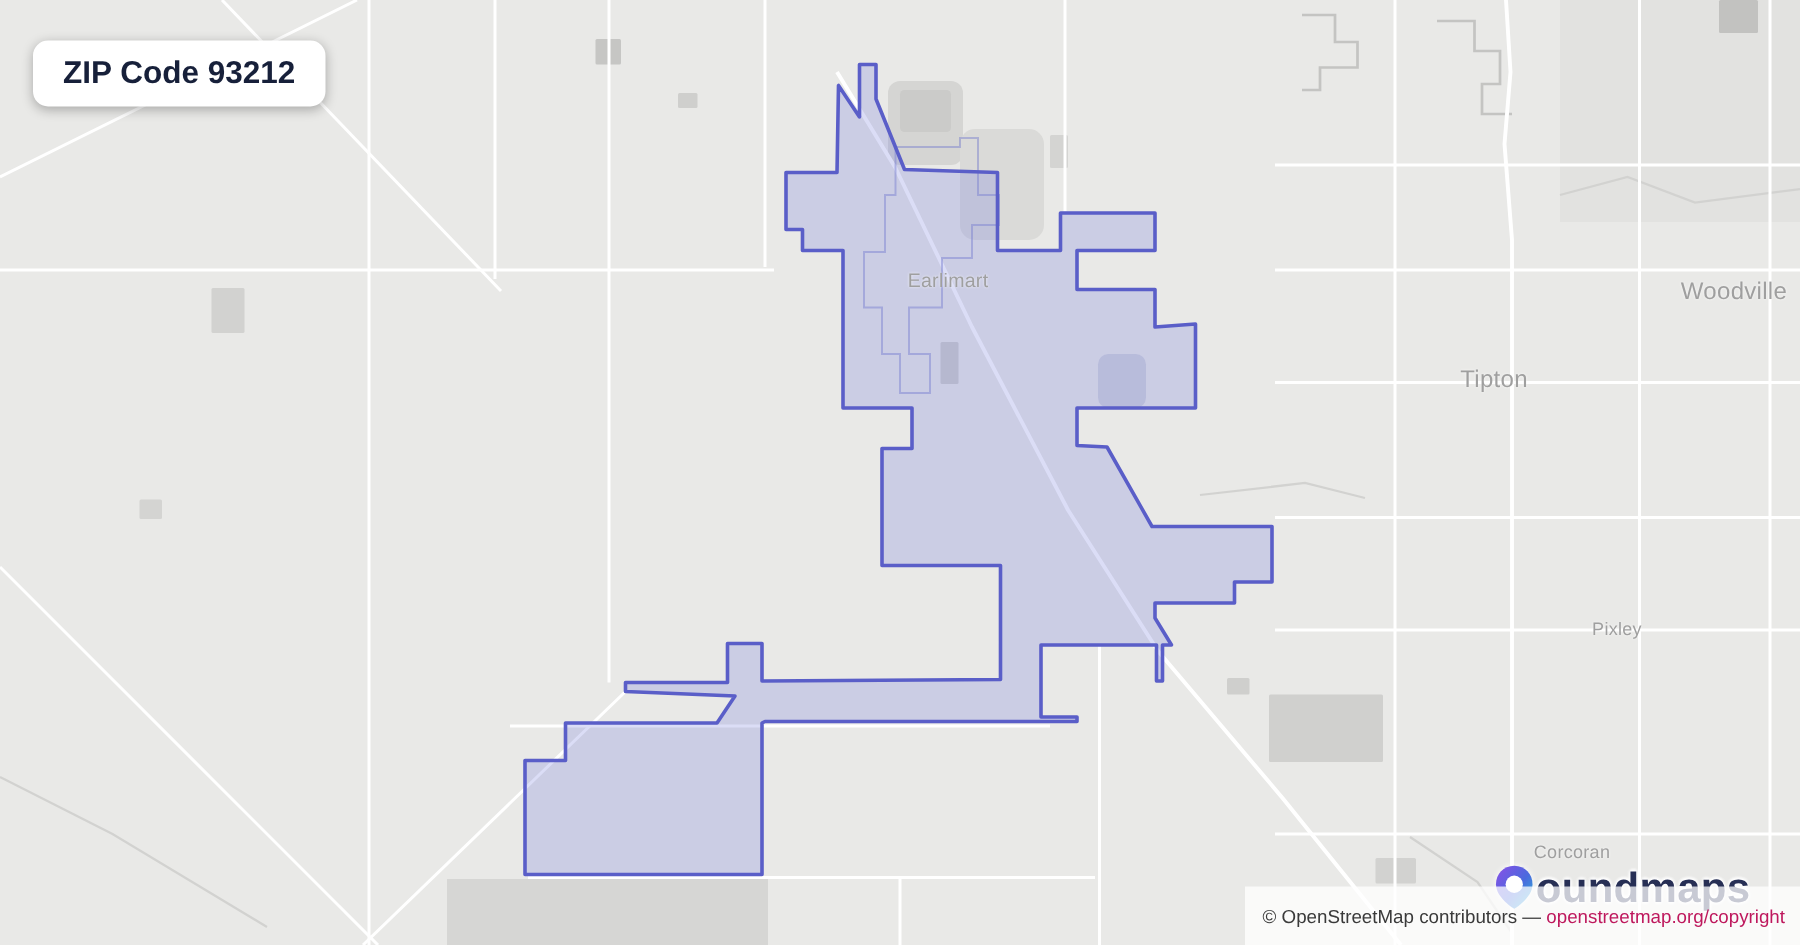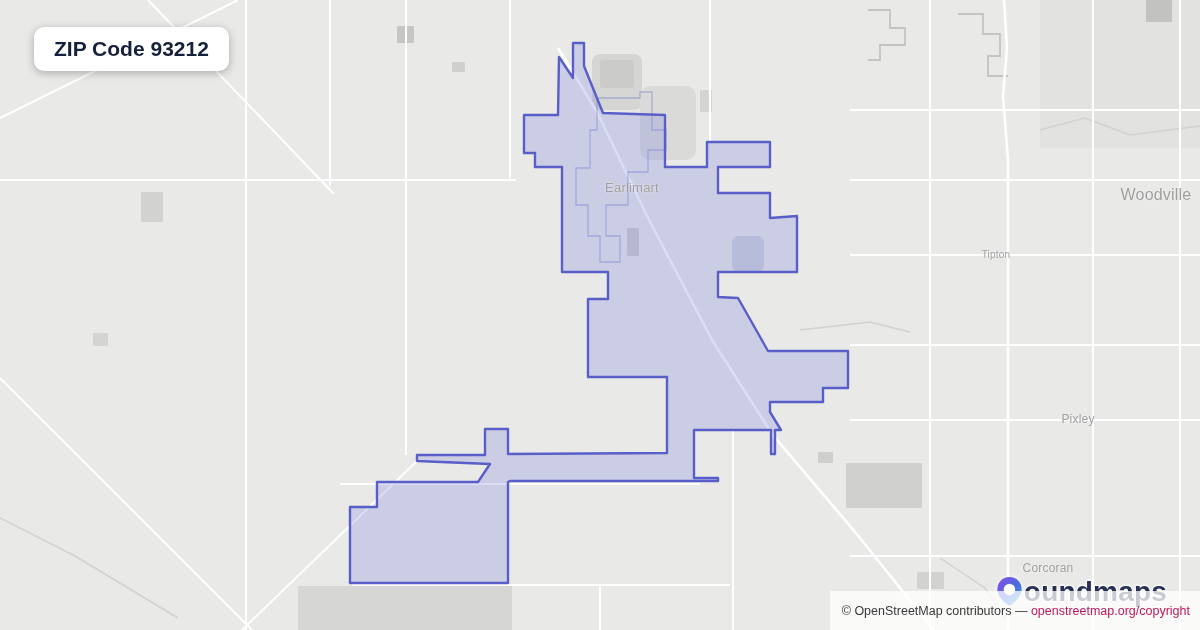--- a/index.html
+++ b/index.html
@@ -15,21 +15,20 @@
     position:absolute;transform:translate(-50%,-50%);
     color:#9f9f9f;letter-spacing:.2px;white-space:nowrap;
     text-shadow:0 0 2px rgba(255,255,255,.8);
   }
   .title-pill{
     position:absolute;left:22px;top:27px;
     background:#ffffff;border-radius:10px;
     padding:10px 20px;
     font-size:21px;font-weight:bold;color:#17203a;
     box-shadow:0 2px 8px rgba(0,0,0,.28);
-    margin-left:12px;
   }
   .attribution{
     position:absolute;right:0;bottom:0;height:39px;
     background:rgba(255,255,255,.75);
     display:flex;align-items:center;
     padding:0 10px 0 12px;
     font-size:12.5px;color:#3a3a3a;white-space:pre;
   }
   .attribution .attr-link{color:#be185d;text-decoration:none;}
   .logo{
@@ -93,21 +92,21 @@
       <line x1="417" y1="461" x2="242" y2="630" stroke="#ffffff" stroke-width="2"></line>
       <polyline points="558,48 597,112 648,218 712,340 772,434 855,532 934,630" fill="none" stroke="#ffffff" stroke-width="2.6" stroke-linejoin="round"></polyline>
       <polyline points="1004,0 1007,48 1003,96 1008,160 1008,630" fill="none" stroke="#ffffff" stroke-width="2.6" stroke-linejoin="round"></polyline>
       <polyline points="597,98 640,98 640,92 652,92 652,130 666,130 666,150 648,150 648,172 628,172 628,205 606,205 606,236 620,236 620,262 600,262 600,236 588,236 588,205 576,205 576,168 590,168 590,130 597,130 597,98" fill="none" stroke="rgba(125,132,205,0.5)" stroke-width="1.3"></polyline>
       <polygon points="524,115 524,153 535,153 535,167 562,167 562,272 608,272 608,299 588,299 588,377 667,377 667,453 508,454 508,429 485,429 485,455 417,455 417,461 490,464 478,482 377,482 377,507 350,507 350,583 508,583 508,482 510,481 692,481 718,481 718,478 694,478 694,430 771,430 771,454 775,454 775,430 781,430 770,412 770,402 823,402 823,388 848,388 848,351 768,351 738,298 718,297 718,272 797,272 797,216 770,218 770,193 718,193 718,167 770,167 770,142 707,142 707,167 665,167 665,115 603,113 584,66 584,43 573,43 573,78 559,57 558,115" fill="#7c86dd" fill-opacity="0.28" stroke="#5a5ec8" stroke-width="2.4" stroke-linejoin="round"></polygon>
     </svg>
 
   <div id="labels">
       <div class="place-label" style="left: 632px; top: 187px; font-size: 13px;">Earlimart</div>
       <div class="place-label" style="left: 1156px; top: 195px; font-size: 16px;">Woodville</div>
-      <div class="place-label" style="left: 996px; top: 254px; font-size: 10px;">Tipton</div>
+      <div class="place-label" style="left: 996px; top: 254px; font-size: 16px;">Tipton</div>
       <div class="place-label" style="left: 1078px; top: 419px; font-size: 12px;">Pixley</div>
       <div class="place-label" style="left: 1048px; top: 568px; font-size: 12px;">Corcoran</div>
     </div>
 
   <div class="title-pill">
     <span>ZIP Code 93212</span>
   </div>
 
   <div class="logo">
     <svg width="27" height="31" viewBox="0 0 24 28">

